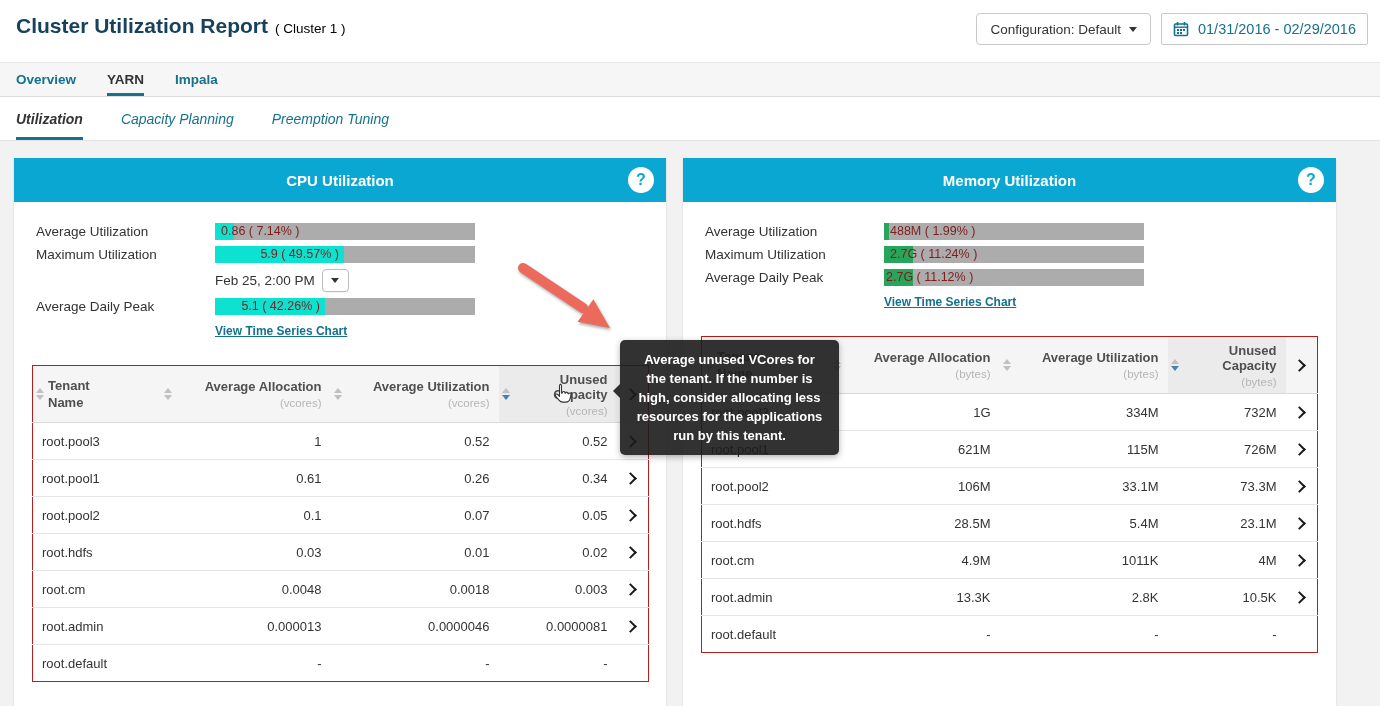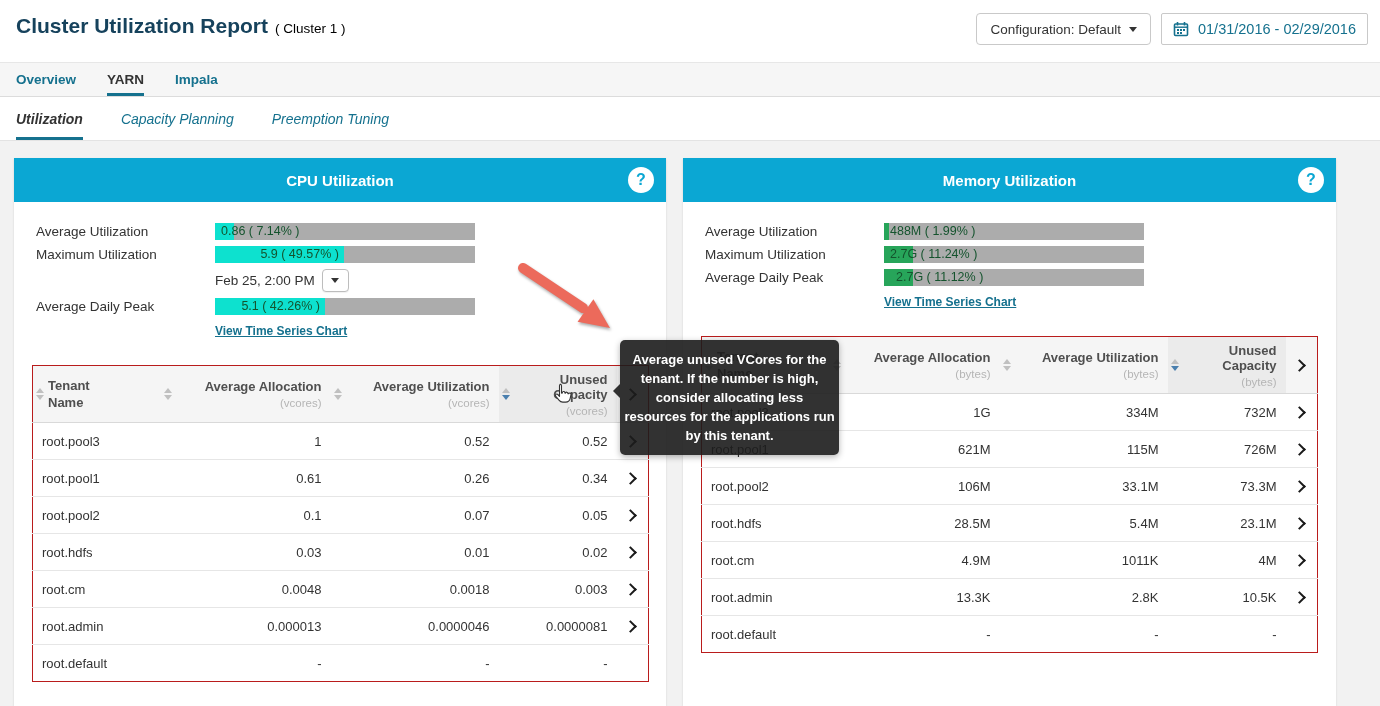--- a/index.html
+++ b/index.html
@@ -36,21 +36,21 @@
   .panel-head{height:44px;flex:0 0 44px;position:relative;display:flex;align-items:center;justify-content:center;}
   .panel-title{color:#fff;font-weight:bold;font-size:15px;}
   .help-btn{position:absolute;right:12px;top:9px;width:26px;height:26px;border-radius:50%;background:#fff;border:none;
             font-family:inherit;font-weight:bold;font-size:16px;text-align:center;padding:0;cursor:pointer;}
   .panel-body{padding:21px 14px 0 22px;position:relative;}
 
   .stat-row{display:flex;align-items:center;margin-bottom:6px;}
   .stat-label{width:179px;font-size:13.5px;color:#333;flex:0 0 179px;}
   .bar{position:relative;width:260px;height:17px;background:#acacac;}
   .bar-fill{height:100%;}
-  .bar-label{position:absolute;top:0;font-size:12.5px;line-height:17px;color:#14532d;white-space:nowrap;}
+  .bar-label{position:absolute;top:0;font-size:12.5px;line-height:17px;color:#7f1d1d;white-space:nowrap;}
   .time-row{display:flex;align-items:center;margin:3px 0 6px 0;}
   .time-select{margin-left:179px;display:flex;align-items:center;gap:7px;font-size:13.5px;color:#333;}
   .time-btn{width:27px;height:23px;border:1px solid #bdbdbd;border-radius:4px;background:#fff;cursor:pointer;
             display:flex;align-items:center;justify-content:center;box-shadow:0 1px 1px rgba(0,0,0,0.06);}
   .link-row{margin-left:179px;margin-top:4px;}
   .ts-link{font-size:12px;font-weight:bold;color:#15718e;text-decoration:underline;cursor:pointer;}
 
   
   .table-wrap{margin-top:26px;margin-left:-4px;}
   table.ttable{border-collapse:collapse;width:616px;background:#fff;border:1px solid #b91c1c;
@@ -70,21 +70,21 @@
   .ttable tbody tr:first-child td{border-top:none;}
   td.num{text-align:right;}
   td.tenant{padding-left:15px;}
   th.chev-th,td.chev-td{text-align:center;}
   .chev{display:inline-block;width:7px;height:7px;border-top:2px solid #1a1a1a;border-right:2px solid #1a1a1a;
         transform:rotate(45deg);margin-left:-3px;}
 
   
   .tooltip{position:absolute;left:620px;top:340px;width:219px;z-index:50;box-sizing:border-box;
            background:rgba(28,28,28,0.9);border-radius:5px;box-shadow:0 2px 6px rgba(0,0,0,0.3);
-           color:#fff;font-size:13px;font-weight:bold;line-height:19px;text-align:center;padding:10px 4px;}
+           color:#fff;font-size:13px;font-weight:bold;line-height:19px;text-align:center;padding:10px 16px;}
   .tooltip::before{content:"";position:absolute;left:-7px;top:44px;
            border-top:7px solid transparent;border-bottom:7px solid transparent;border-right:7px solid rgba(28,28,28,0.9);}
   .annot-arrow{position:absolute;left:503px;top:258px;z-index:60;filter:drop-shadow(1px 2px 1.5px rgba(0,0,0,0.35));}
   .cursor{position:absolute;left:551px;top:382px;z-index:70;}
 </style>
 </head>
 <body>
 
 <div class="page">
 
@@ -288,21 +288,21 @@
             <div class="stat-label">Maximum Utilization</div>
             <div class="bar">
               <div class="bar-fill" style="width: 11.24%; background: rgb(39, 165, 90);"></div>
               <span class="bar-label" style="left: 6px;">2.7G ( 11.24% )</span>
             </div>
           </div>
           <div class="stat-row">
             <div class="stat-label">Average Daily Peak</div>
             <div class="bar">
               <div class="bar-fill" style="width: 11.12%; background: rgb(39, 165, 90);"></div>
-              <span class="bar-label" style="left: 12px;">2.7G ( 11.12% )</span>
+              <span class="bar-label" style="left: 2px;">2.7G ( 11.12% )</span>
             </div>
           </div>
           <div class="link-row"><a class="ts-link">View Time Series Chart</a></div>
           <div class="table-wrap">
             <table class="ttable">
               <colgroup>
                 <col style="width: 128px;">
                 <col style="width: 170px;">
                 <col style="width: 168px;">
                 <col style="width: 118px;">

